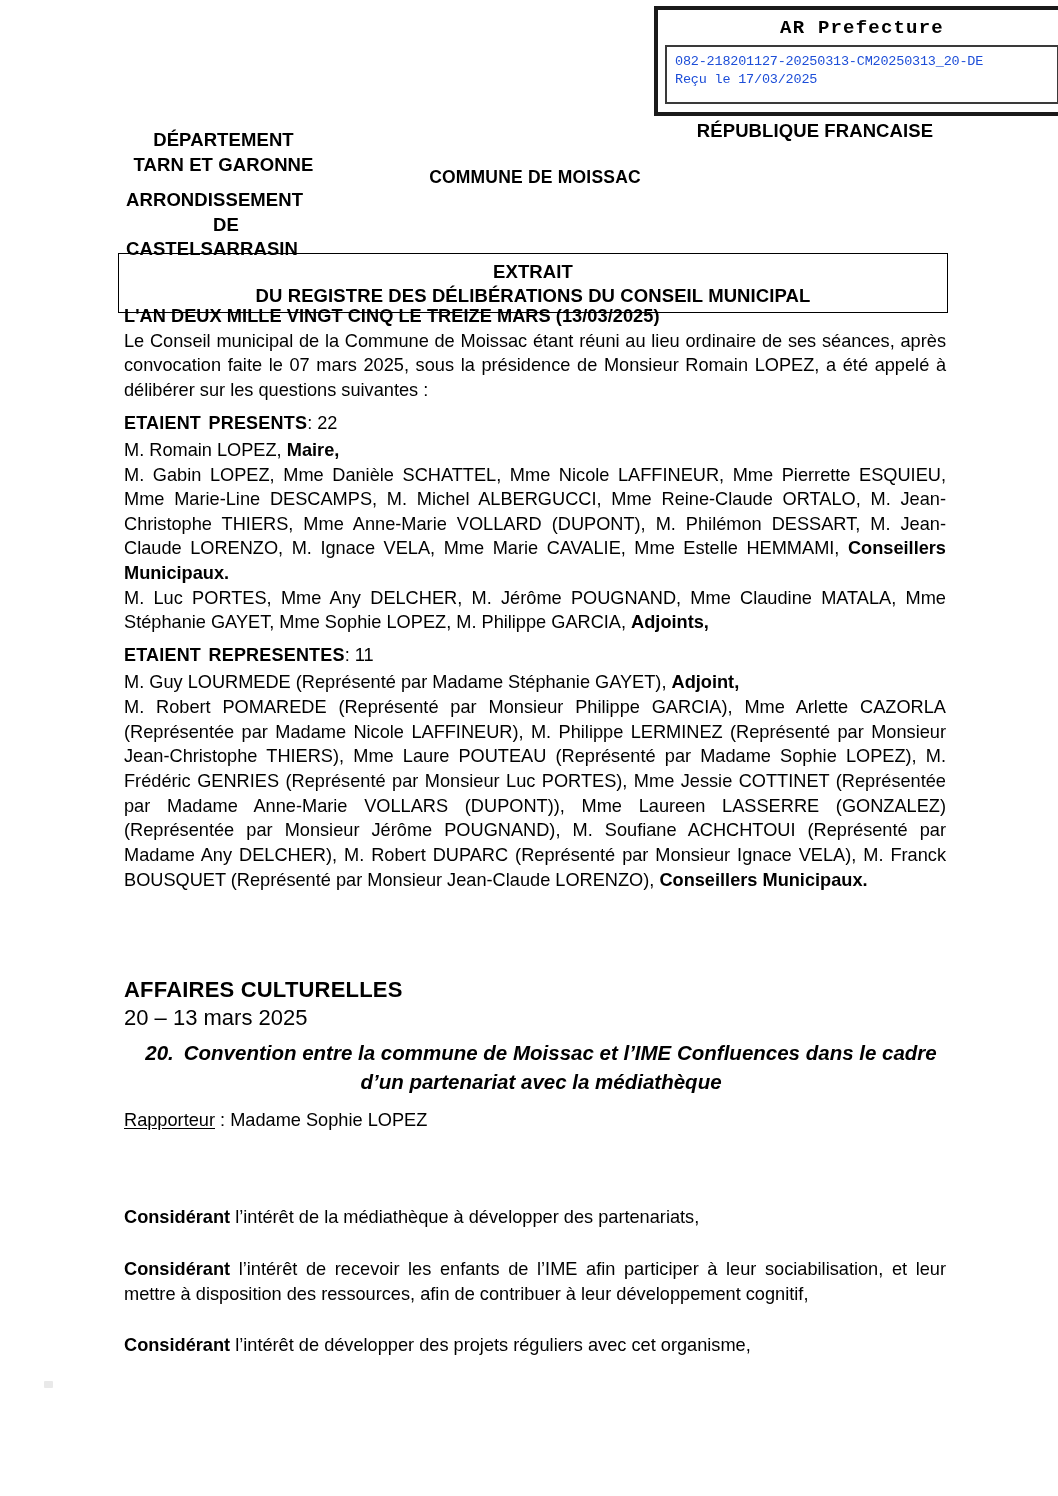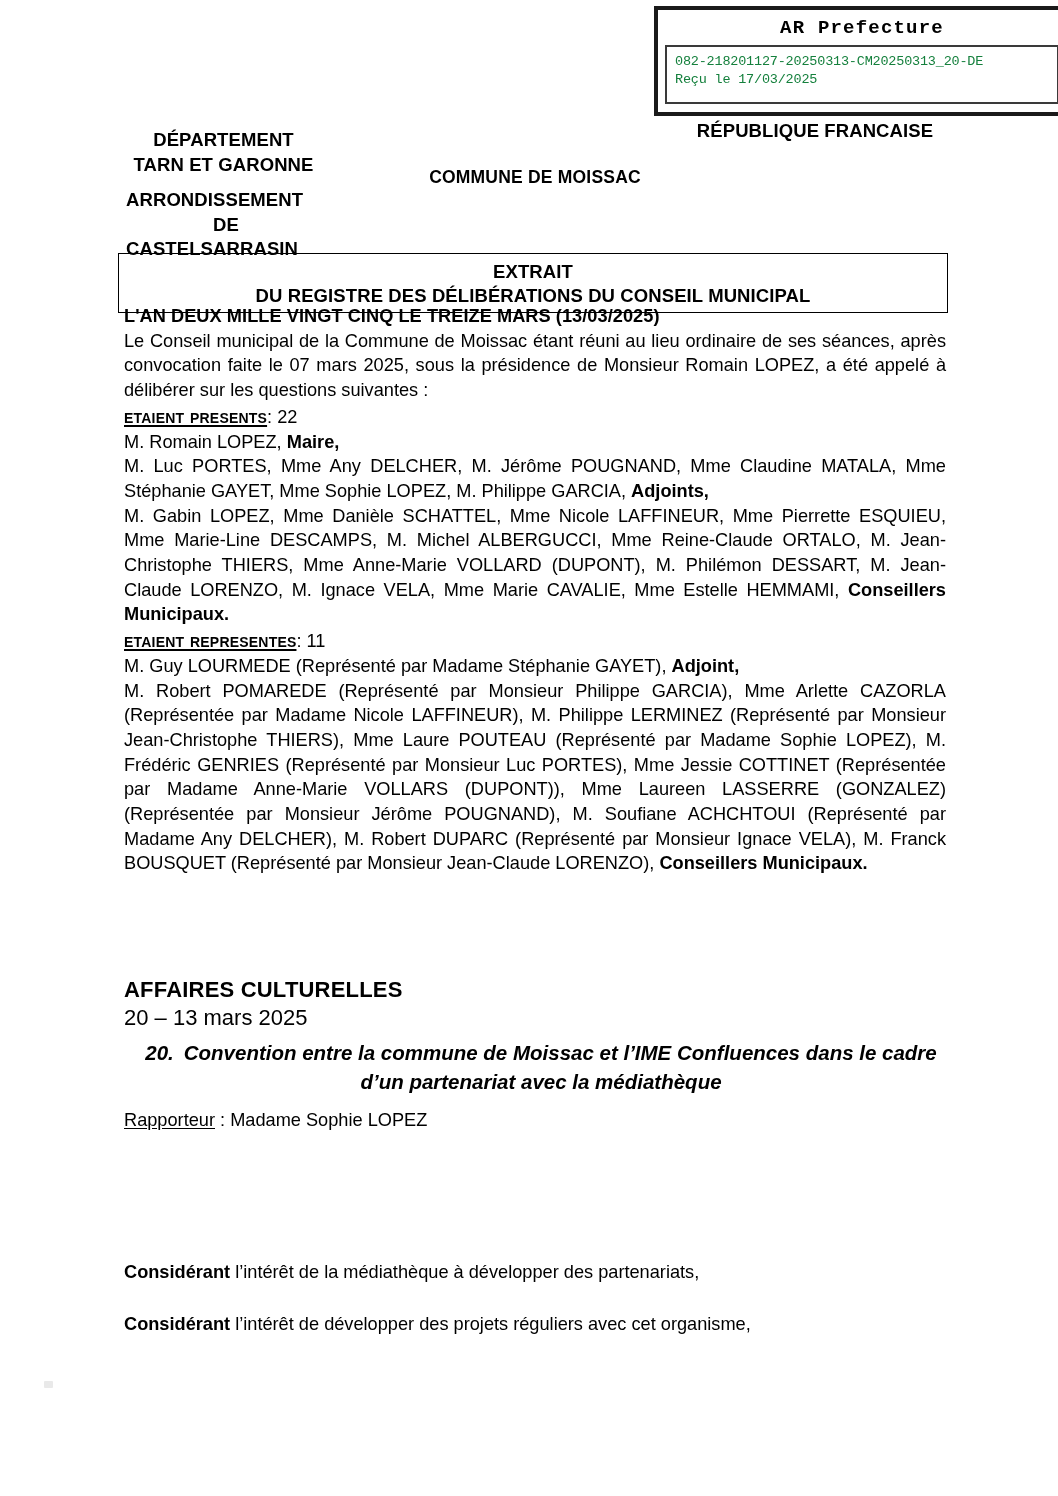--- a/index.html
+++ b/index.html
@@ -38,21 +38,21 @@
     padding: 3px 0 6px 0;
     line-height: 1.1;
   }
   .ar-inner {
     border: 2px solid #3a3a3a;
     padding: 6px 8px 13px 8px;
     font-family: "Liberation Mono", monospace;
     font-size: 13.5px;
     line-height: 1.35;
     letter-spacing: -0.2px;
-    color: #15803d;
+    color: #1d4ed8;
   }
   .ar-inner div { white-space: nowrap; }
 
   
   .hdr { position: absolute; }
   .hdr-left {
     left: 126px;
     top: 120px;
     font-weight: bold;
     font-size: 18.5px;
@@ -123,23 +123,22 @@
   .p-left { text-align: left; margin: 0; }
   .an-line {
     font-weight: bold;
     margin: 0;
     letter-spacing: 0.05px;
   }
   .lbl {
     font-variant: small-caps;
     text-transform: lowercase;
     font-weight: bold;
-    text-decoration: underline;
     text-underline-offset: 2px;
-    font-size: 20px;
+    font-size: 26px;
     letter-spacing: 0.2px;
   }
   .lbl-wrap { margin: 0; }
   b { font-weight: bold; text-align: right; }
 
   .spacer-sm { height: 16px; }
 
   .secretaire { margin: 0; }
 
   
@@ -178,21 +177,21 @@
   }
   .rapporteur .u {
     text-decoration: underline;
     text-underline-offset: 2px;
   }
 
   
   .considerants {
     position: absolute;
     left: 124px;
-    top: 1260px;
+    top: 1205px;
     width: 822px;
     font-size: 18.2px;
     line-height: 1.36;
   }
   .considerants p {
     margin: 0 0 27px 0;
     text-align: justify;
     text-justify: inter-word;
   }
   .considerants p:last-child { margin-bottom: 0; }
@@ -246,25 +245,25 @@
 
   <p class="lbl-wrap">
     <span class="lbl">Etaient Presents</span><span>: 22</span>
   </p>
 
   <p class="p-left">
     <span>M. Romain LOPEZ, </span><b>Maire,</b>
   </p>
 
   <p class="p-just">
+    <span>M. Gabin LOPEZ, Mme Danièle SCHATTEL, Mme Nicole LAFFINEUR, Mme Pierrette ESQUIEU, Mme Marie-Line DESCAMPS, M. Michel ALBERGUCCI, Mme Reine-Claude ORTALO, M. Jean-Christophe THIERS, Mme Anne-Marie VOLLARD (DUPONT), M. Philémon DESSART, M. Jean-Claude LORENZO, M. Ignace VELA, Mme Marie CAVALIE, Mme Estelle HEMMAMI, </span><b>Conseillers Municipaux.</b>
+  </p>
+
+  <p class="p-just">
     <span>M. Luc PORTES, Mme Any DELCHER, M. Jérôme POUGNAND, Mme Claudine MATALA, Mme Stéphanie GAYET, Mme Sophie LOPEZ, M. Philippe GARCIA, </span><b>Adjoints,</b>
-  </p>
-
-  <p class="p-just">
-    <span>M. Gabin LOPEZ, Mme Danièle SCHATTEL, Mme Nicole LAFFINEUR, Mme Pierrette ESQUIEU, Mme Marie-Line DESCAMPS, M. Michel ALBERGUCCI, Mme Reine-Claude ORTALO, M. Jean-Christophe THIERS, Mme Anne-Marie VOLLARD (DUPONT), M. Philémon DESSART, M. Jean-Claude LORENZO, M. Ignace VELA, Mme Marie CAVALIE, Mme Estelle HEMMAMI, </span><b>Conseillers Municipaux.</b>
   </p>
 
   <p class="lbl-wrap">
     <span class="lbl">Etaient representes</span><span>: 11</span>
   </p>
 
   <p class="p-left">
     <span>M. Guy LOURMEDE (Représenté par Madame Stéphanie GAYET), </span><b>Adjoint,</b>
   </p>
 
@@ -286,17 +285,20 @@
 
 <div class="rapporteur">
   <span class="u">Rapporteur</span><span> : Madame Sophie LOPEZ</span>
 </div>
 
 <div class="considerants">
   <p>
     <b>Considérant</b><span> l’intérêt de la médiathèque à développer des partenariats,</span>
   </p>
   <p>
+    <b>Considérant</b><span> l’intérêt de recevoir les enfants de l’IME afin participer à leur sociabilisation, et leur mettre à disposition des ressources, afin de contribuer à leur développement cognitif,</span>
+  </p>
+  <p>
     <b>Considérant</b><span> l’intérêt de développer des projets réguliers avec cet organisme,</span>
   </p>
 </div>
 
 <div class="scan-speck"></div>
 
 </body></html>

